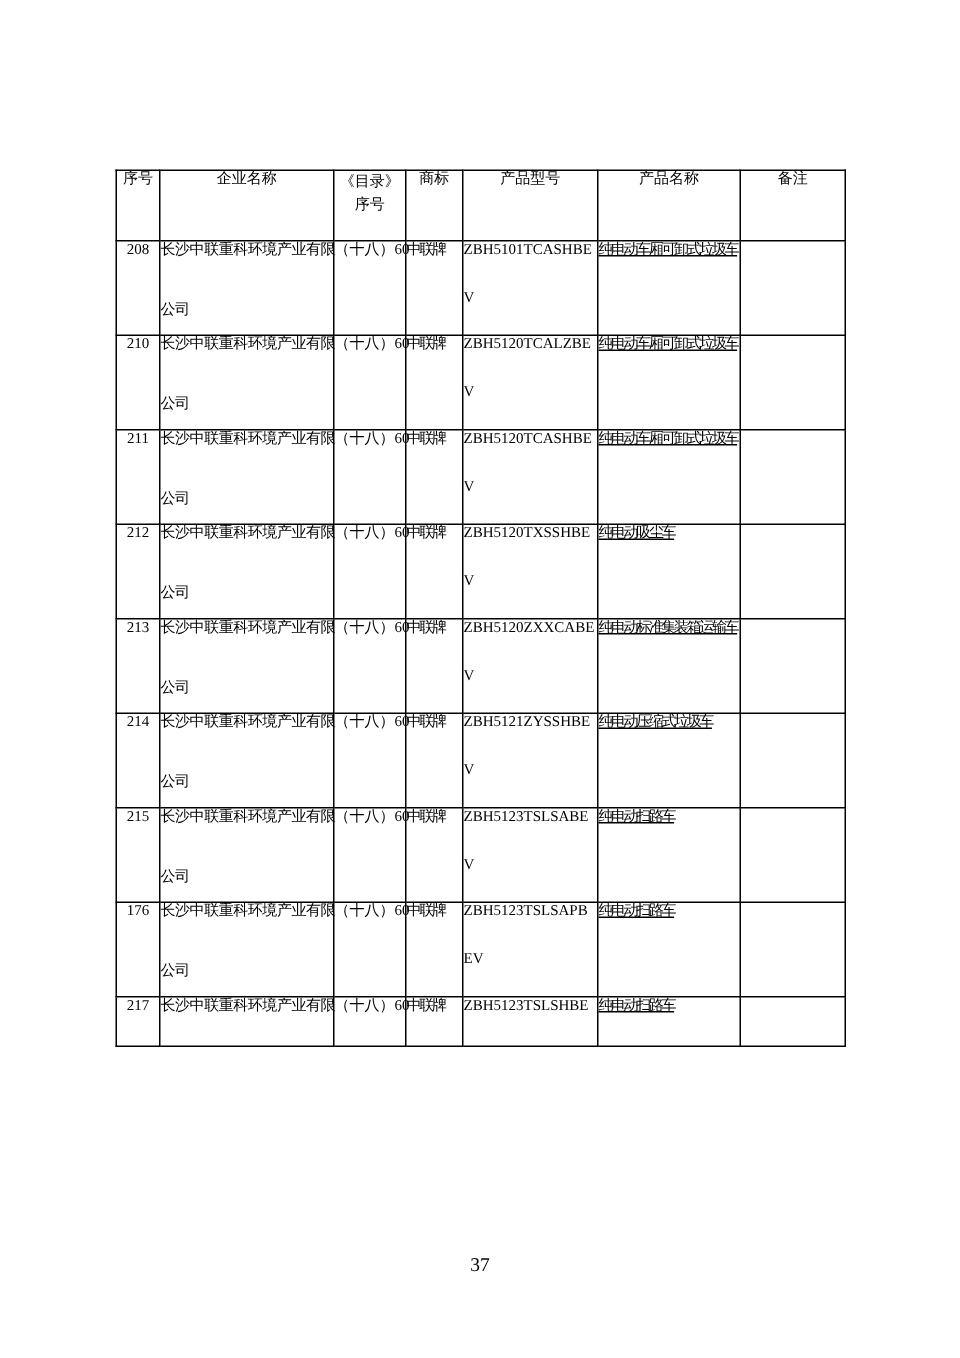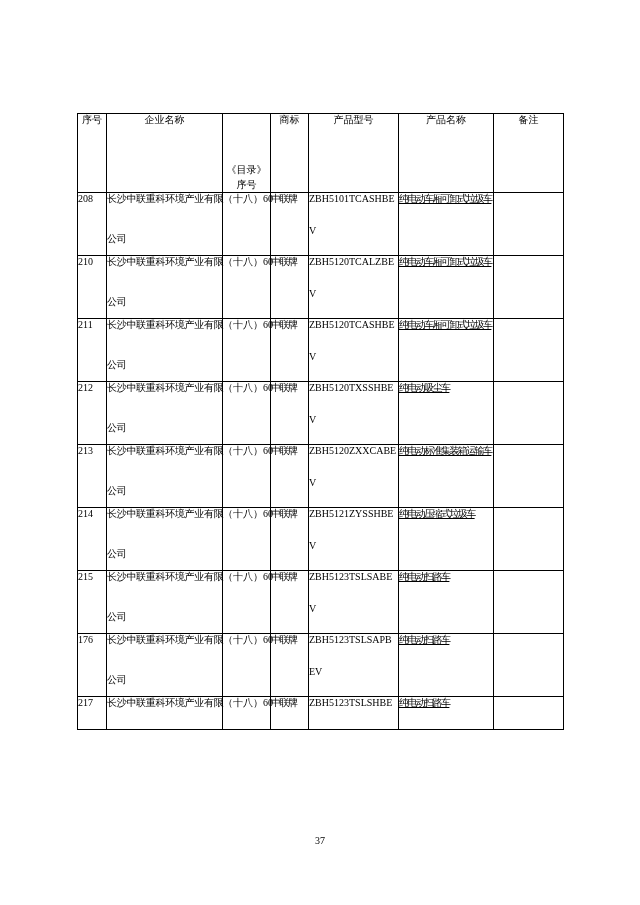--- a/index.html
+++ b/index.html
@@ -52,31 +52,30 @@
   col.c6 { width: 70px; }
 
   thead td {
     height: 46px;
     text-align: center;
     vertical-align: middle;
     font-size: 11px;
   }
   .hdr-two-line {
     line-height: 1.5;
-    margin-top: 48px;
   }
   tbody td {
     height: 62px;
     padding: 2px 1px 0 2px;
   }
   tbody tr.short td {
     height: 32px;
   }
   .seq {
-    text-align: left;
+    text-align: center;
     padding-left: 3px;
     font-size: 11px;
     margin-top: 28px;
   }
   .company {
     font-size: 10px;
     letter-spacing: -0.3px;
     white-space: nowrap;
     overflow: visible;
   }
@@ -118,21 +117,21 @@
   }
   .remark {
     font-size: 10px;
   }
   .page-number {
     position: absolute;
     left: 0;
     top: 835px;
     width: 640px;
     text-align: center;
-    font-size: 10px;
+    font-size: 13px;
     font-family: "Liberation Serif", serif;
   }
 </style>
 </head>
 <body>
 
 <div class="page">
 
   <div class="table-wrap">
     <table class="doc-table">

